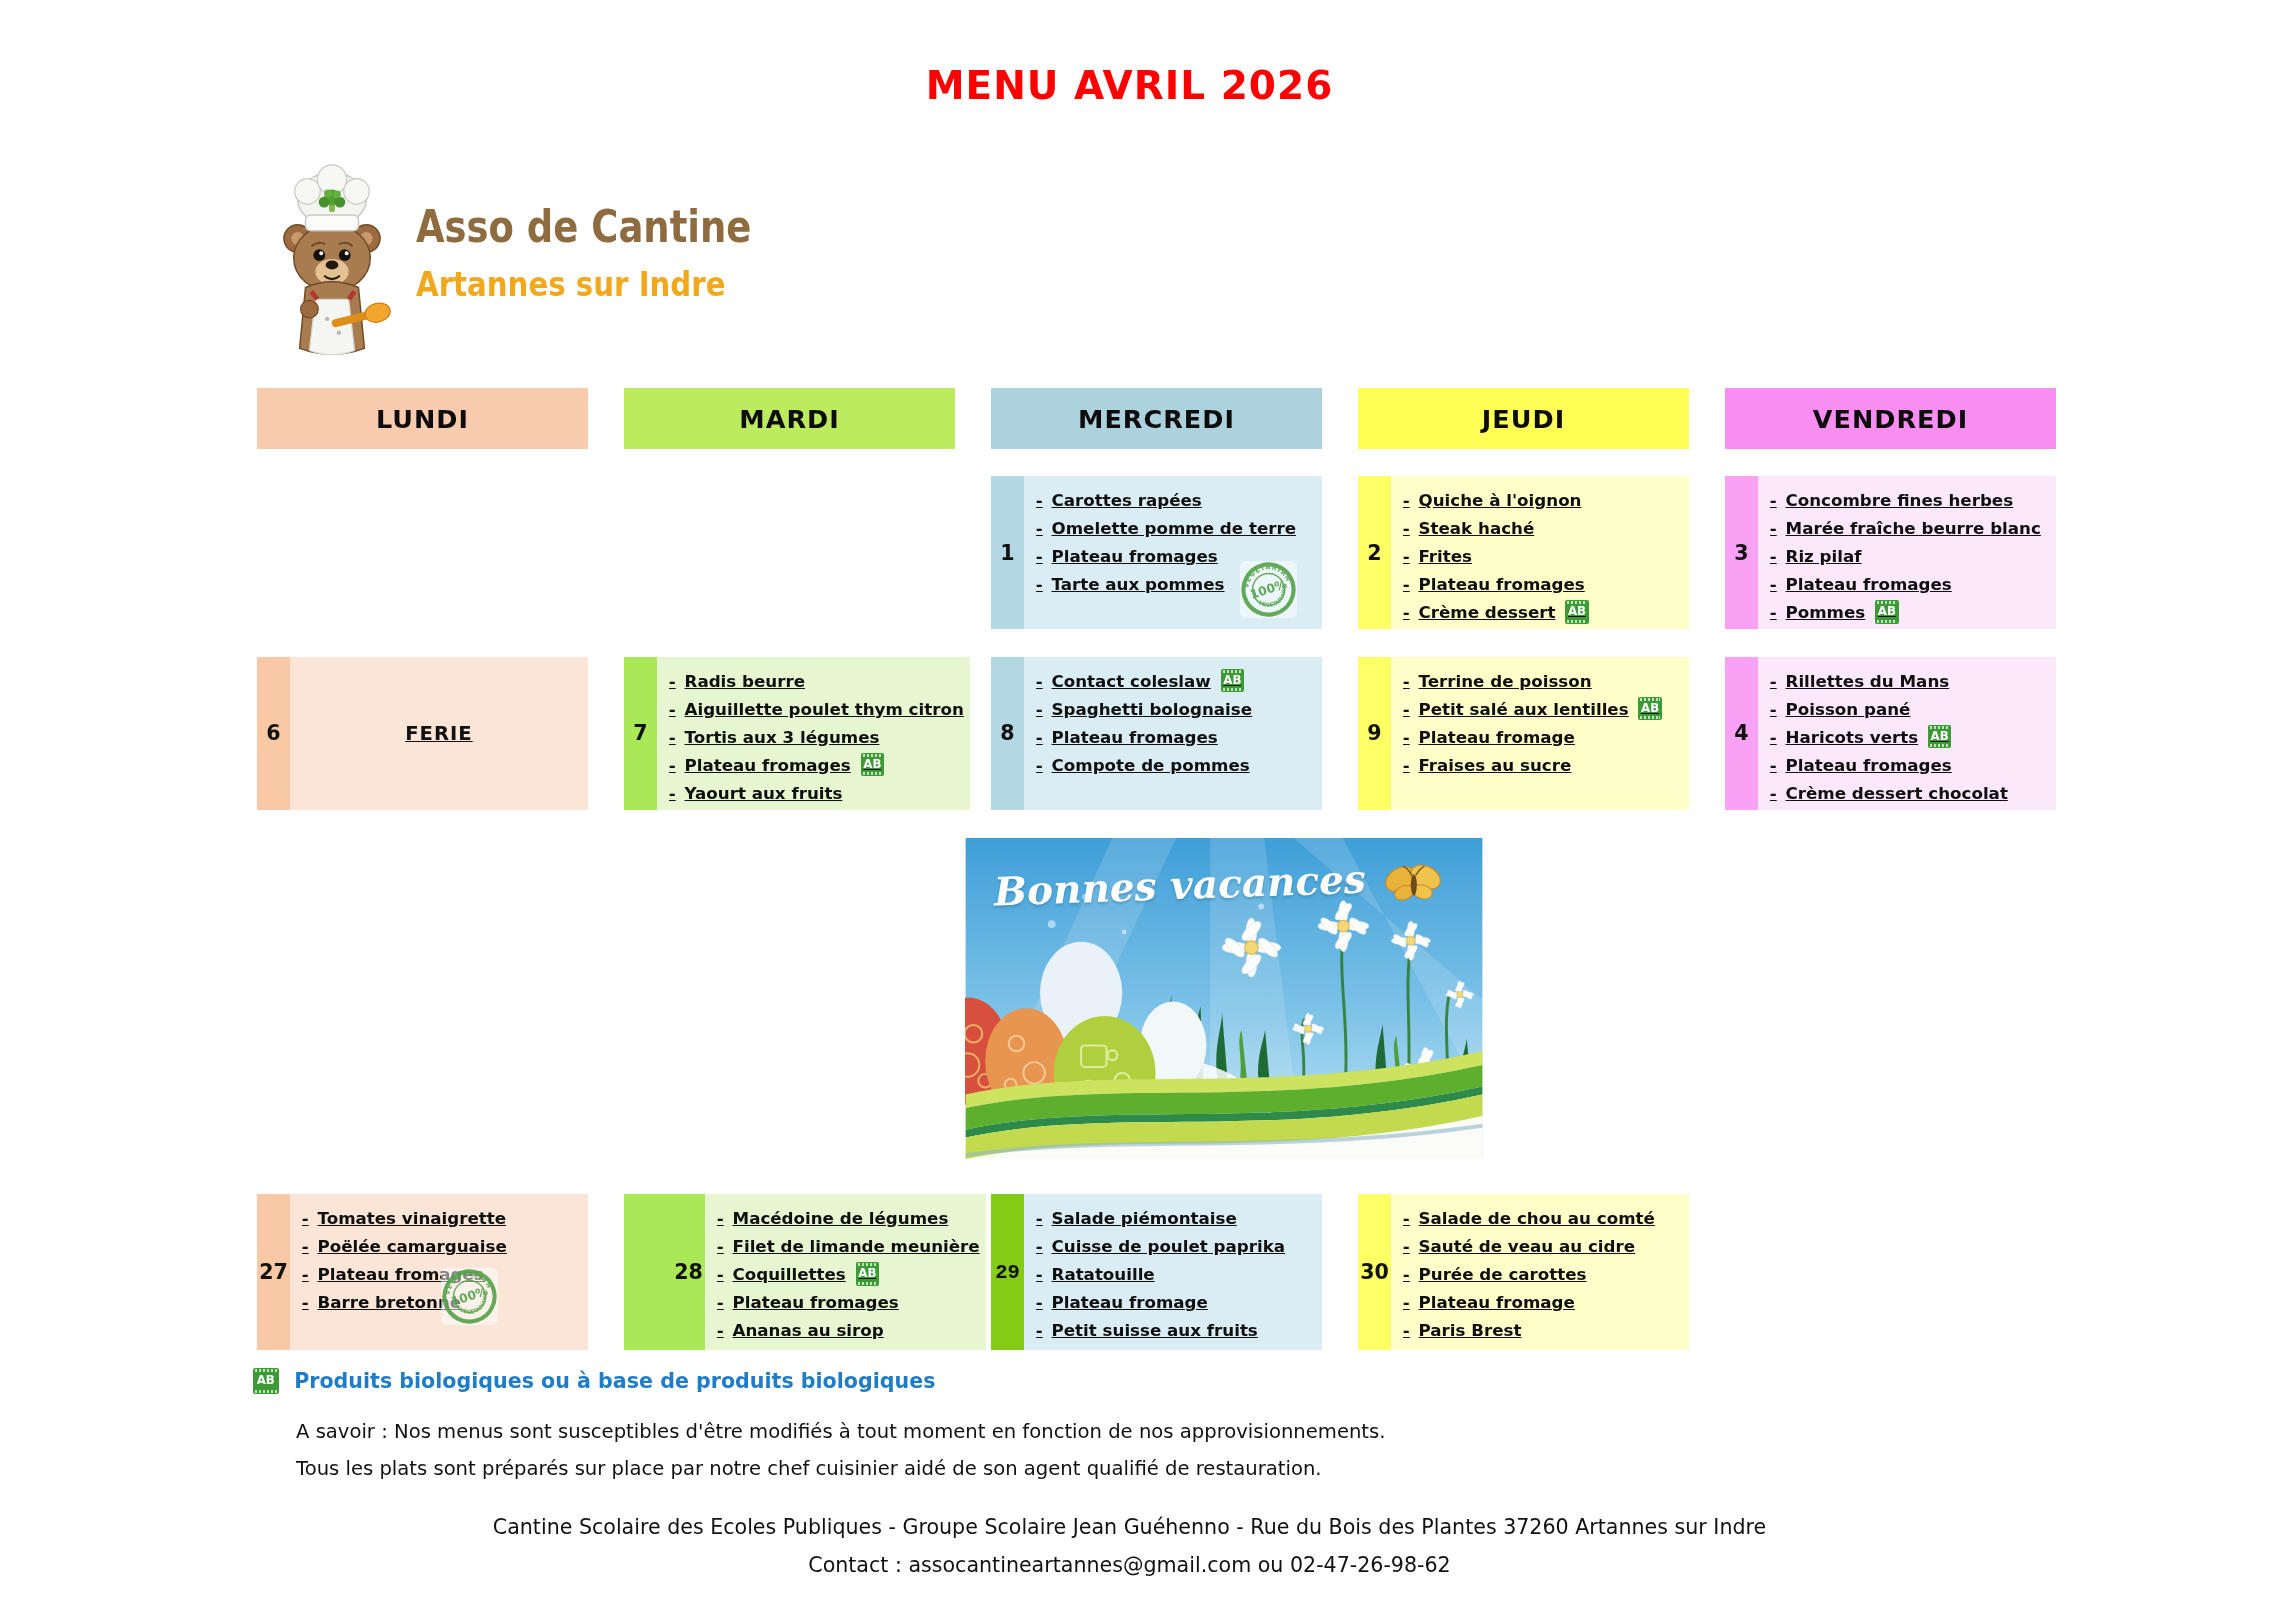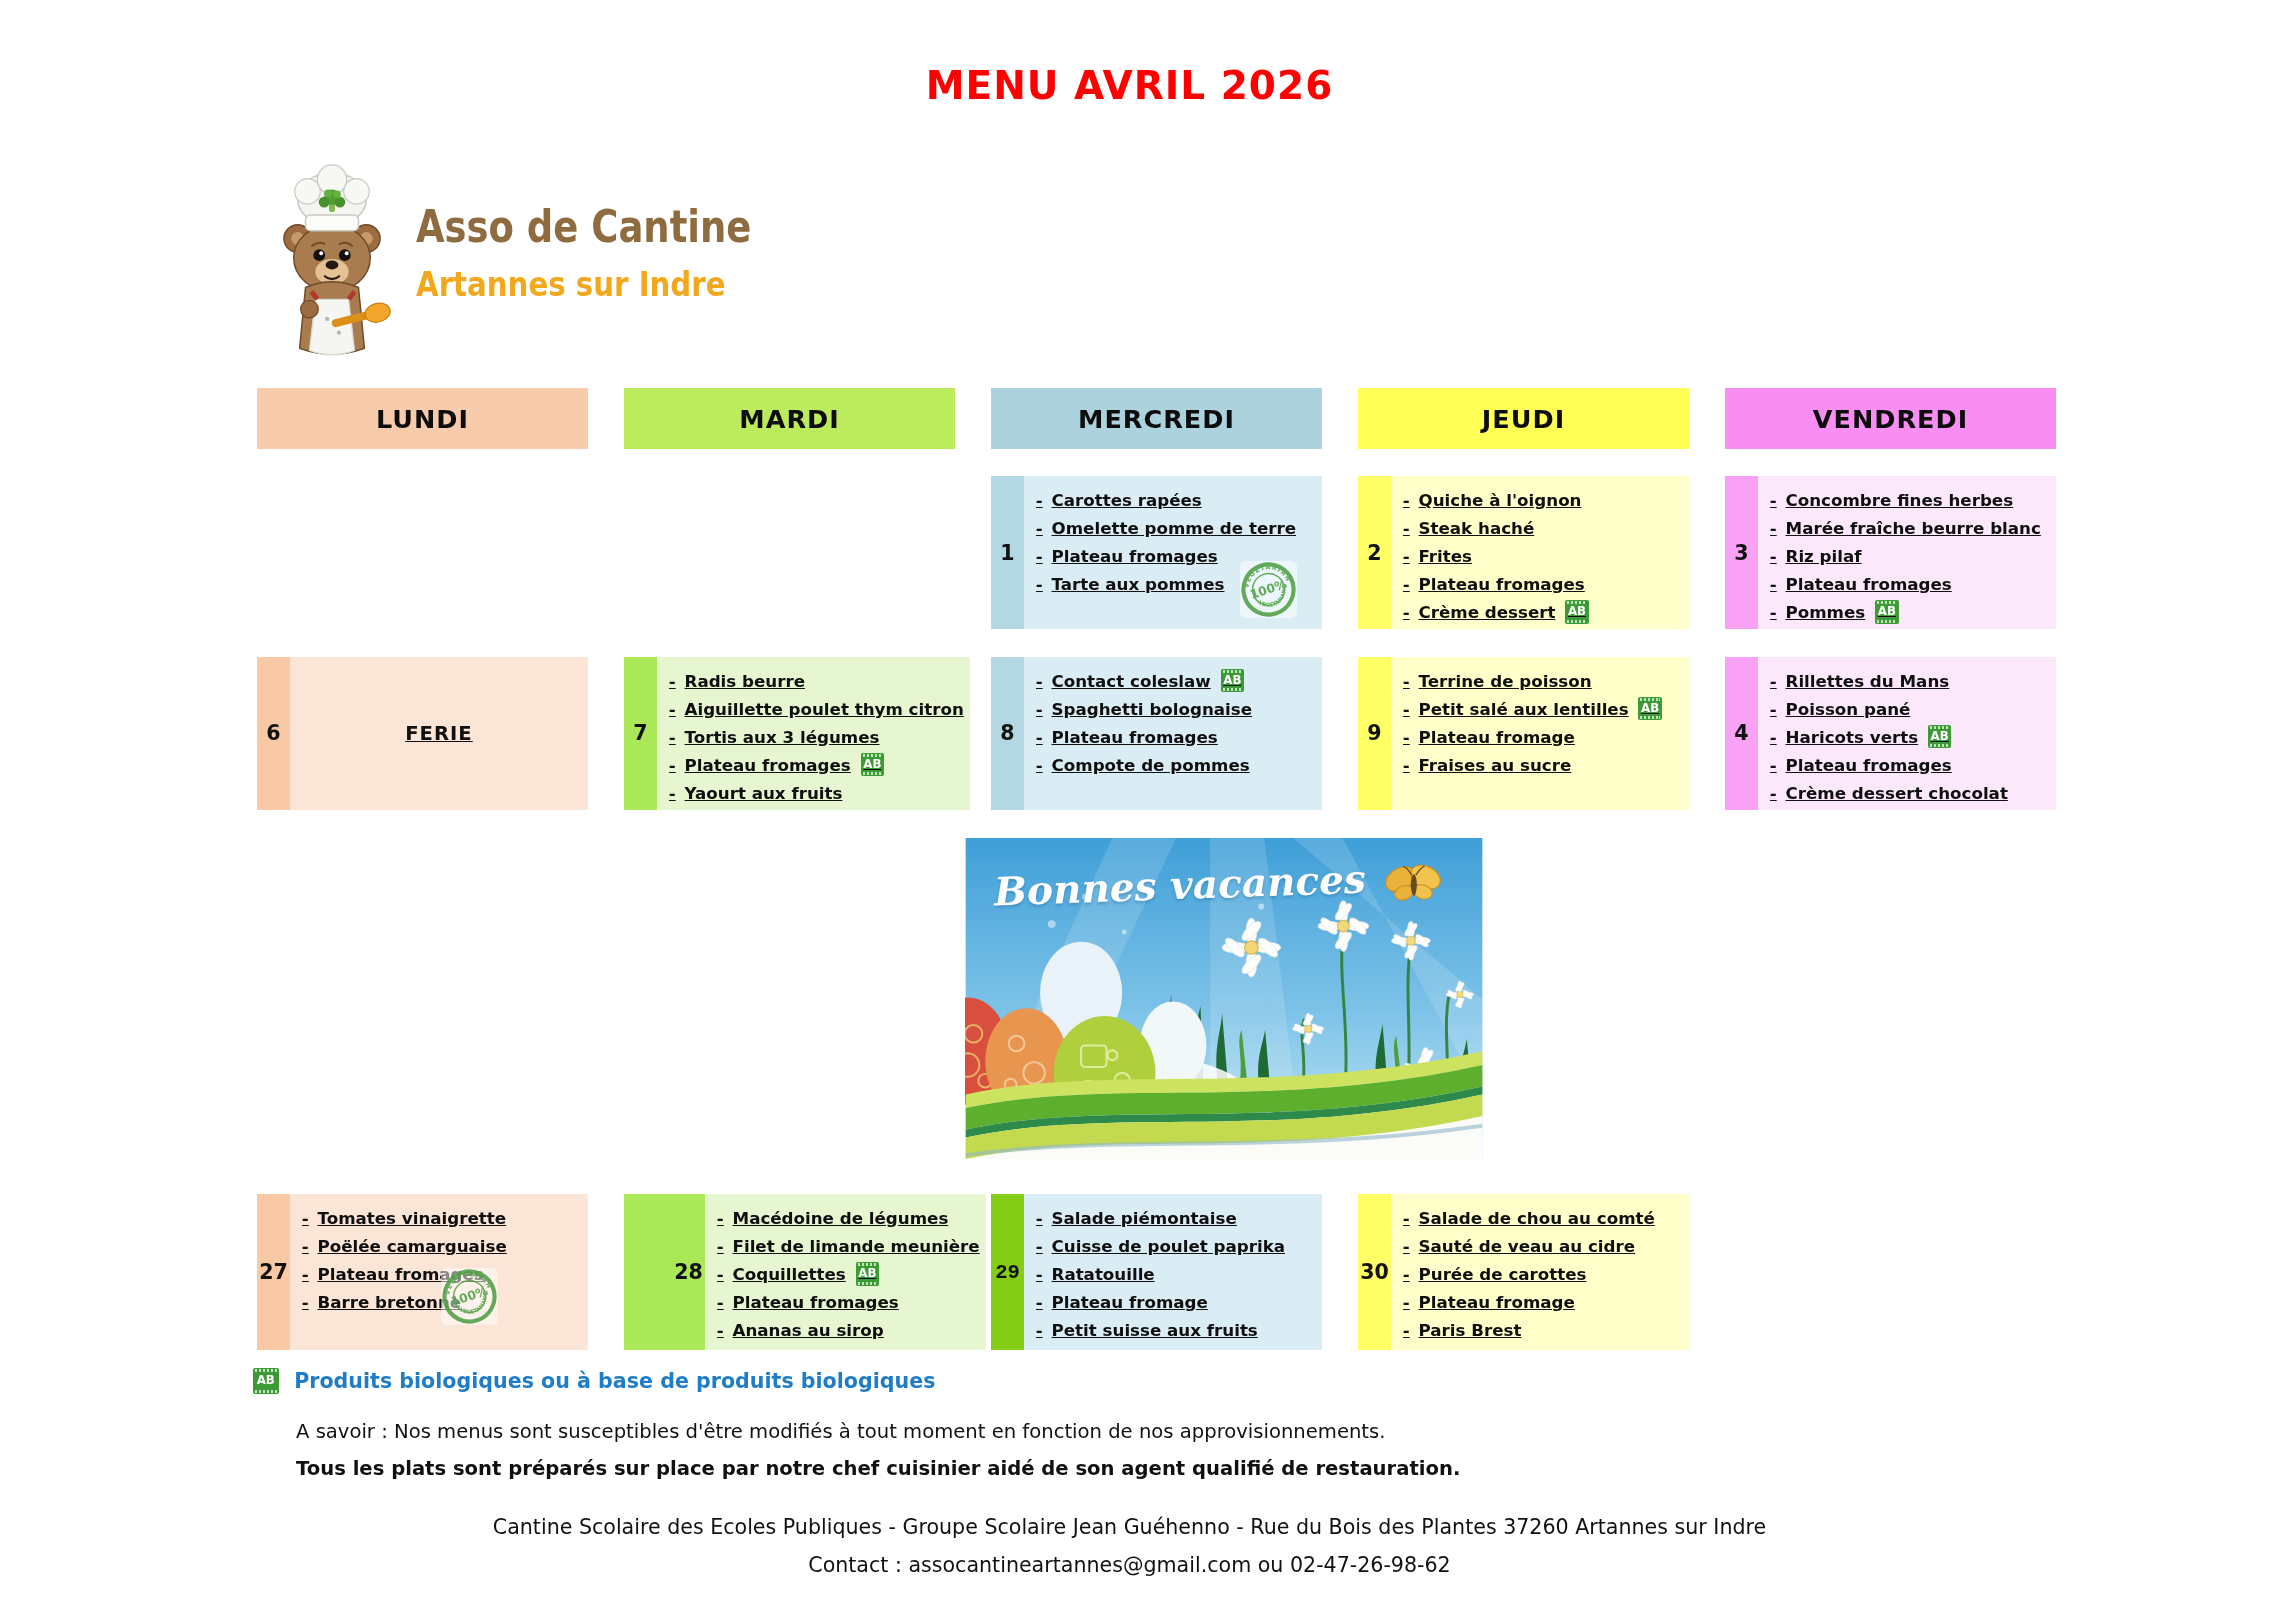--- a/index.html
+++ b/index.html
@@ -52,21 +52,21 @@
   .banner{position:absolute;left:965px;top:838px;width:518px;height:321px;}
   .banner svg{display:block;}
   .banner-text{position:absolute;left:29px;top:23.5px;font-size:39px;font-style:italic;font-weight:bold;
                font-family:"DejaVu Serif","Liberation Serif",serif;color:#fff;
                text-shadow:0 2px 2.9px rgba(30,90,140,.35);transform:rotate(-2deg);white-space:nowrap;}
 
   
   .legend-row{position:absolute;left:253px;top:1368px;display:flex;align-items:center;}
   .legend-text{margin-left:15.7px;font-size:20.6px;font-weight:bold;}
   .note1{position:absolute;left:296px;top:1420px;font-size:19.6px;}
-  .note2{position:absolute;left:296px;top:1457px;font-size:19.6px;font-weight:bold;}
+  .note2{position:absolute;left:296px;top:1457px;font-size:19.6px;}
   .address{position:absolute;left:0;right:0;top:1515px;text-align:center;font-size:20.6px;}
   .contact{position:absolute;left:0;right:0;top:1553px;text-align:center;font-size:20.6px;}
 </style>
 </head>
 <body>
 
 <div class="page">
 
   <div class="title" style="color: rgb(255, 0, 0);">MENU AVRIL 2026</div>
 

